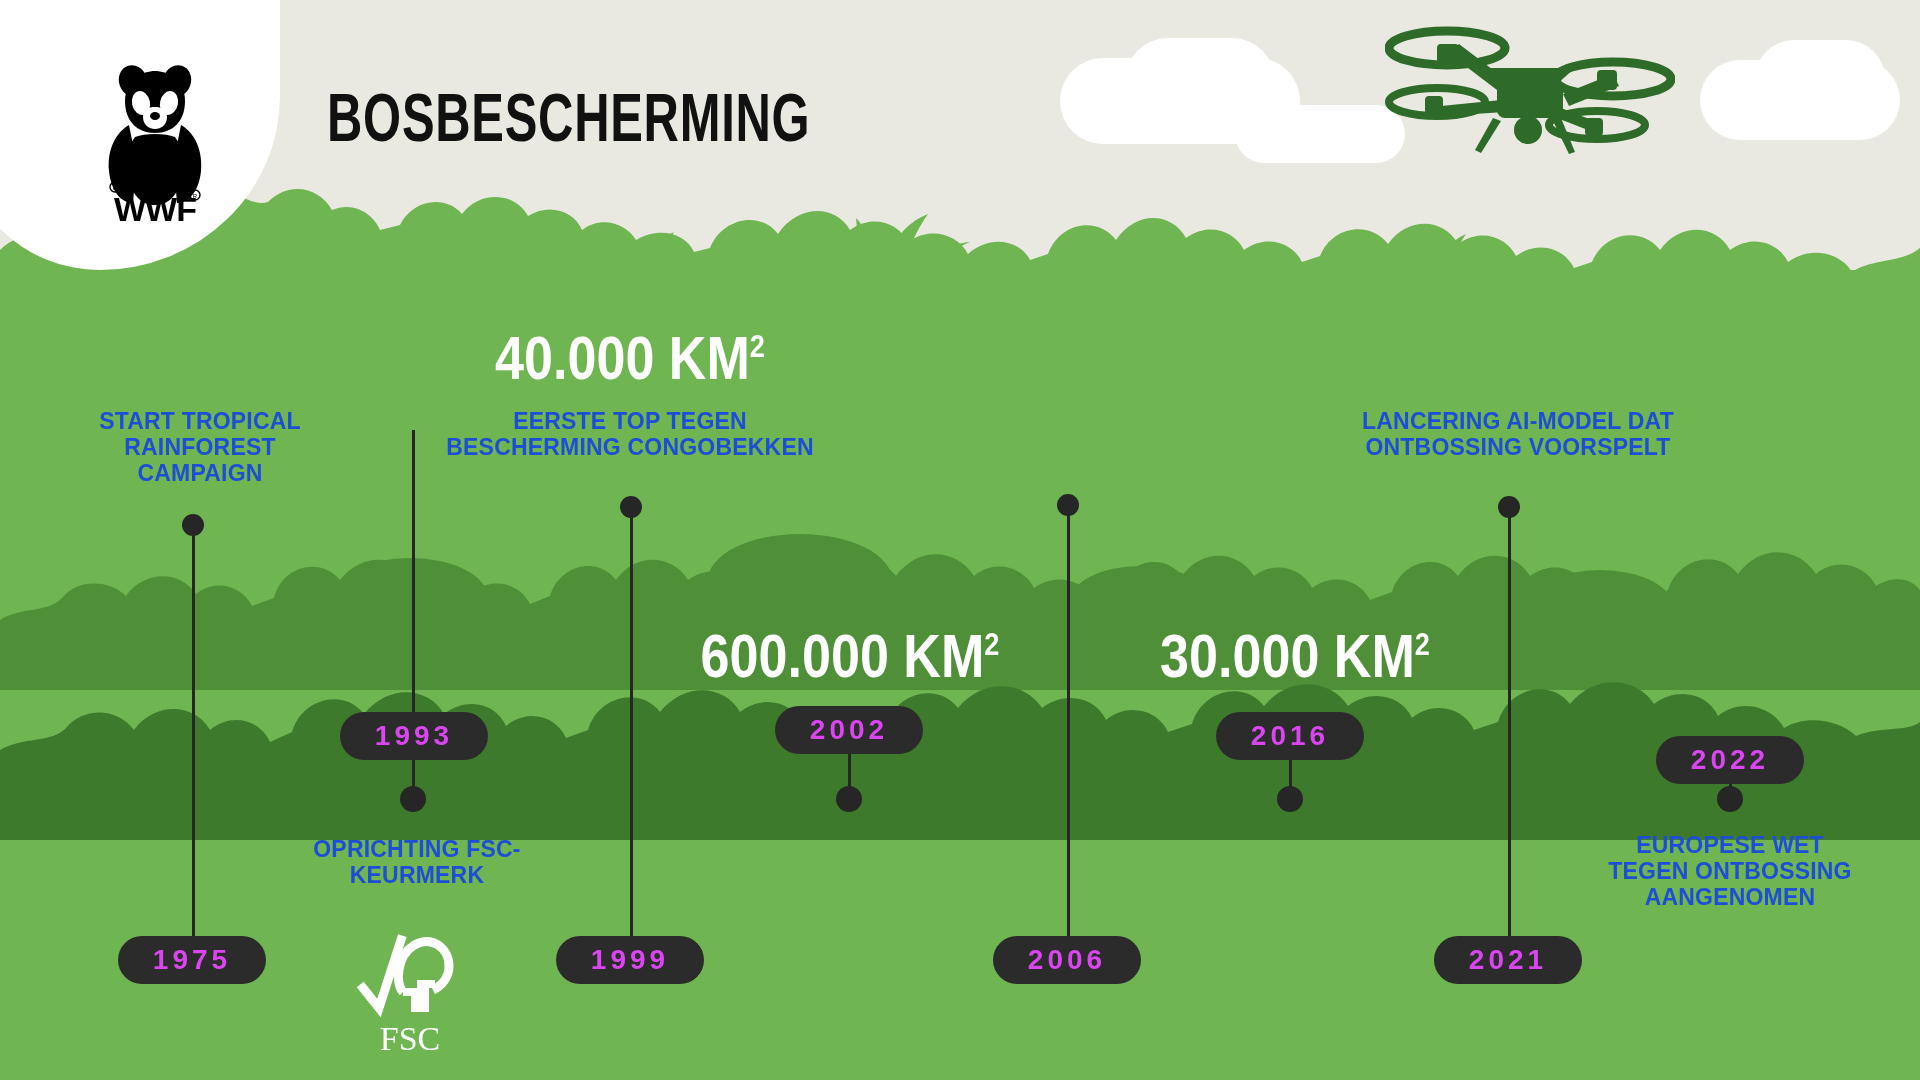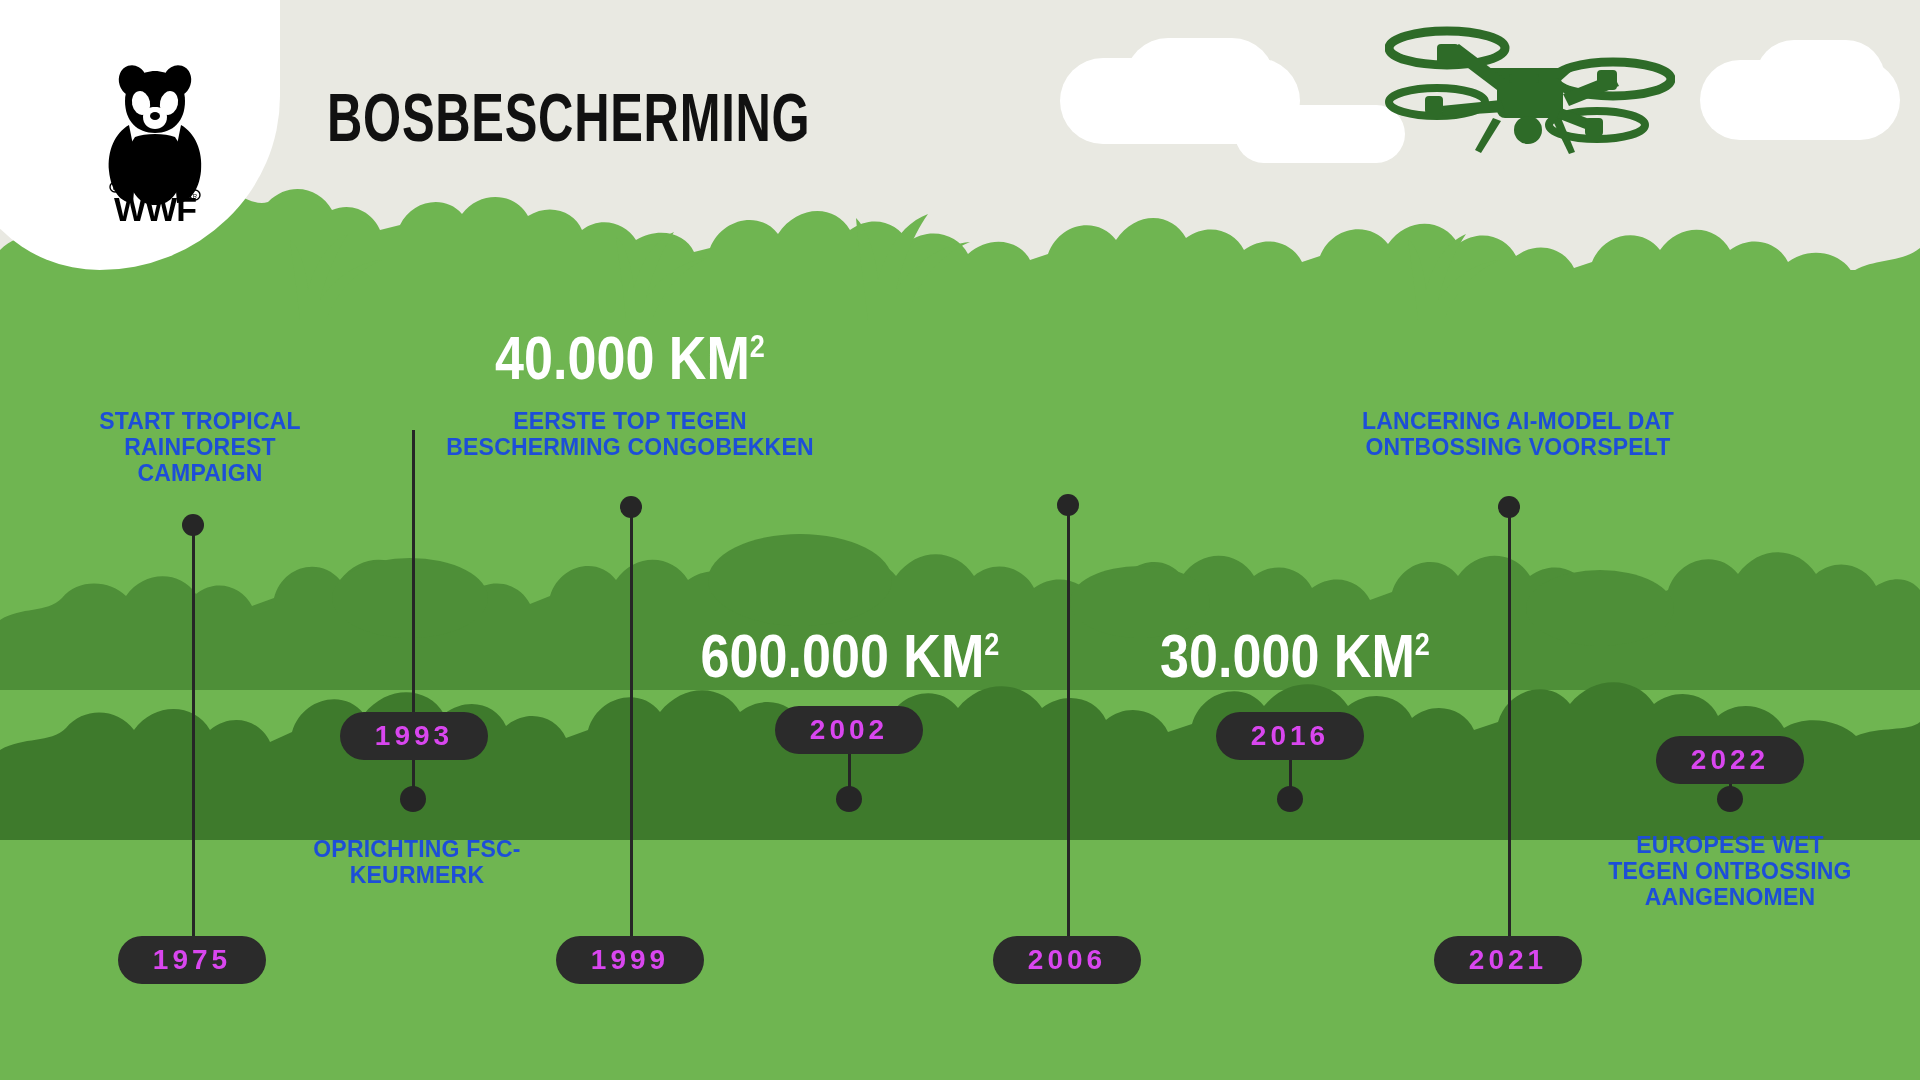--- a/index.html
+++ b/index.html
@@ -219,20 +219,32 @@
   <div class="dot" style="left:182px; top:514px;"></div>
   <div class="stem" style="left:192px; top:524px; height:420px;"></div>
   <div class="pill" style="left:118px; top:936px; width:148px;">1975</div>
 
   <div class="stem" style="left:412px; top:430px; height:300px;"></div>
   <div class="pill" style="left:340px; top:712px; width:148px;">1993</div>
   <div class="stem" style="left:412px; top:758px; height:34px;"></div>
   <div class="dot small" style="left:400px; top:786px;"></div>
   <div class="caption" style="left:262px; top:836px; width:310px;">OPRICHTING FSC-
 KEURMERK</div>
+  <div class="fsc">
+    <svg width="110" height="125" viewBox="0 0 110 125">
+      <g fill="none" stroke="#ffffff" stroke-width="9" stroke-linecap="square" stroke-linejoin="miter">
+        <path d="M8,58 L24,78 L46,10"></path>
+      </g>
+      <g fill="none" stroke="#ffffff" stroke-width="9">
+        <path d="M48,62 C40,54 42,26 58,16 C76,4 94,18 94,36 C94,48 86,56 78,60"></path>
+      </g>
+      <path d="M48,58 L62,58 L62,50 L80,50 L80,58 L74,58 L74,82 L56,82 L56,66 L48,66 Z" fill="#ffffff"></path>
+      <text x="55" y="120" font-size="34" text-anchor="middle" font-family="Liberation Serif, serif" fill="#ffffff">FSC</text>
+    </svg>
+  </div>
 
   <div class="bignum" style="left:420px; top:322px; width:420px;">
     <span>40.000 KM</span><sup>2</sup>
   </div>
   <div class="caption" style="left:420px; top:408px; width:420px;">EERSTE TOP TEGEN
 BESCHERMING CONGOBEKKEN</div>
   <div class="dot" style="left:620px; top:496px;"></div>
   <div class="stem" style="left:630px; top:506px; height:432px;"></div>
   <div class="pill" style="left:556px; top:936px; width:148px;">1999</div>
 

